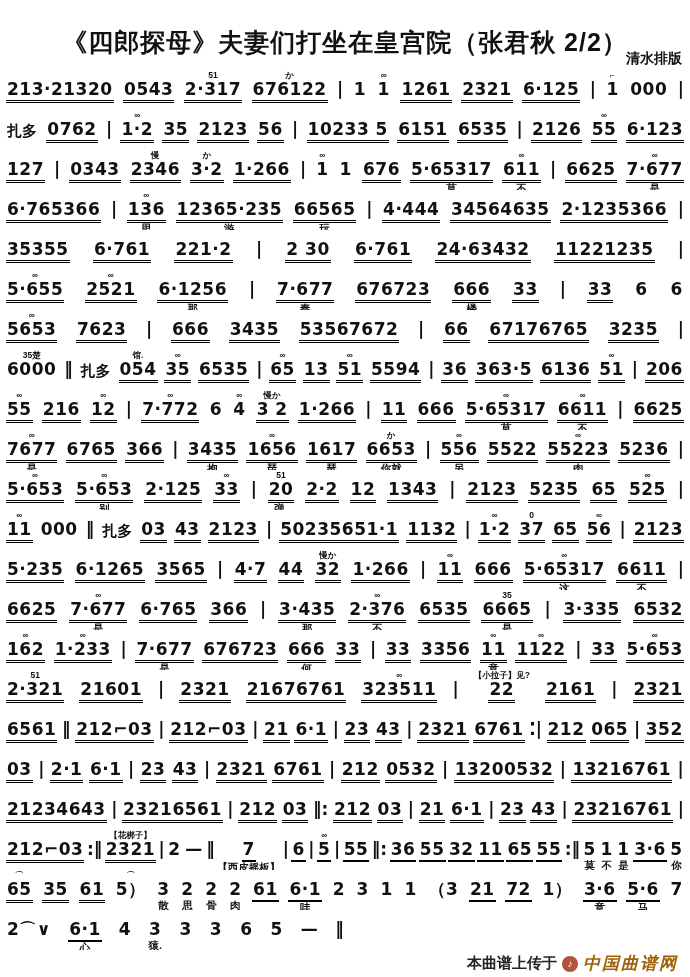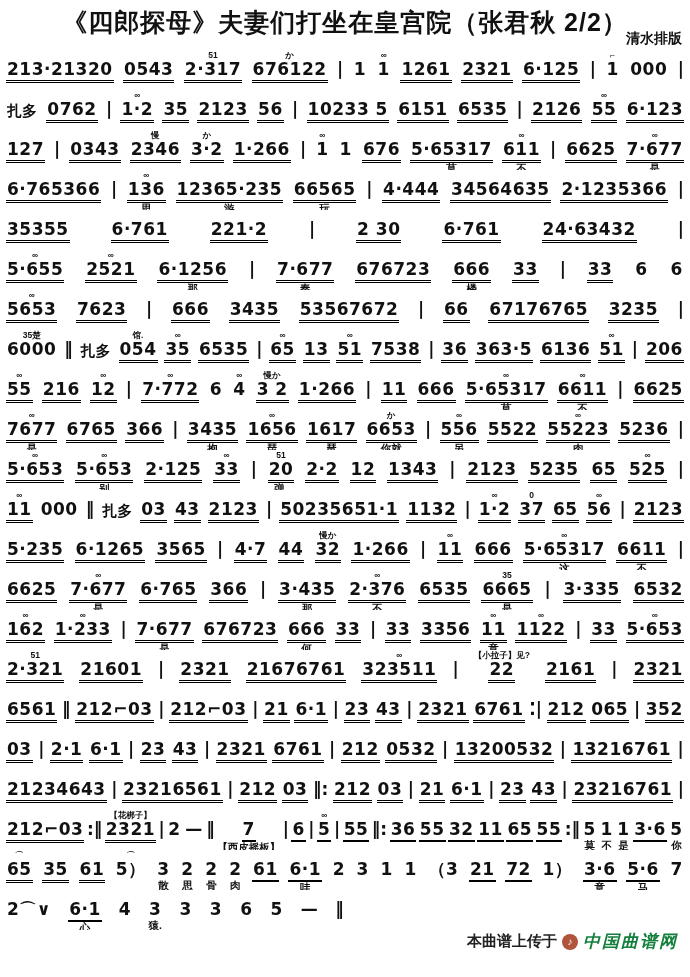--- a/index.html
+++ b/index.html
@@ -1,21 +1,21 @@
 <!DOCTYPE html>
 <html><head>
 <meta charset="utf-8">
 <style>
   html,body{margin:0;padding:0;}
   body{
     width:690px;height:977px;background:#ffffff;color:#111;
     font-family:"Liberation Sans","DejaVu Sans",sans-serif;
     overflow:hidden;position:relative;
   }
-  .header{position:relative;height:48px;}
+  .header{position:relative;height:48px;margin-top:20px;}
   .title{
     text-align:center;font-size:25px;font-weight:bold;letter-spacing:1px;
     padding-top:6px;white-space:nowrap;
   }
   .typeset{
     position:absolute;right:8px;top:30px;font-size:14px;font-weight:bold;
   }
   .score{padding:2px 4px 0 4px;}
   .line{
     display:flex;justify-content:space-between;align-items:flex-start;
@@ -37,21 +37,21 @@
   .u1 .note{border-bottom:2px solid #000;}
   .u0 .note{border-bottom:none;}
   .bar .note{border-bottom:none;padding:0;letter-spacing:0;}
   .small .note{font-size:15px;line-height:19px;letter-spacing:0;border-bottom:none;padding-top:2px;}
   .small.u0 .note{border-bottom:none;}
   .lyr{
     height:11px;line-height:11px;font-size:10.5px;font-weight:bold;
     white-space:nowrap;
   }
   .footer{
-    position:absolute;right:12px;bottom:24px;display:flex;align-items:center;
+    position:absolute;right:12px;bottom:2px;display:flex;align-items:center;
     gap:5px;
   }
   .footer .uploaded{font-size:15px;font-weight:bold;color:#222;}
   .logo-badge{
     display:inline-block;width:16px;height:16px;border-radius:50%;
     background:#b0543c;color:#fff;font-size:10px;line-height:16px;
     text-align:center;font-weight:bold;
   }
   .site-name{
     font-size:17px;font-weight:bold;font-style:italic;color:#b0543c;
@@ -374,20 +374,25 @@
       <div class="tok u2">
         <div class="ann">&nbsp;</div>
         <div class="note">6·761</div>
         <div class="lyr">&nbsp;</div>
       </div>
       <div class="tok u2">
         <div class="ann">&nbsp;</div>
         <div class="note">24·63432</div>
         <div class="lyr">&nbsp;</div>
       </div>
+      <div class="tok u2">
+        <div class="ann">&nbsp;</div>
+        <div class="note">11221235</div>
+        <div class="lyr">&nbsp;</div>
+      </div>
       <div class="tok u0 bar">
         <div class="ann">&nbsp;</div>
         <div class="note">|</div>
         <div class="lyr">&nbsp;</div>
       </div>
     </div>
     <div class="line">
       <div class="tok u2">
         <div class="ann">∞</div>
         <div class="note">5·655</div>
@@ -552,21 +557,21 @@
         <div class="note">13</div>
         <div class="lyr">&nbsp;</div>
       </div>
       <div class="tok u2">
         <div class="ann">∞</div>
         <div class="note">51</div>
         <div class="lyr">&nbsp;</div>
       </div>
       <div class="tok u2">
         <div class="ann">&nbsp;</div>
-        <div class="note">7538</div>
+        <div class="note">5594</div>
         <div class="lyr">&nbsp;</div>
       </div>
       <div class="tok u0 bar">
         <div class="ann">&nbsp;</div>
         <div class="note">|</div>
         <div class="lyr">&nbsp;</div>
       </div>
       <div class="tok u2">
         <div class="ann">&nbsp;</div>
         <div class="note">36</div>
@@ -1759,14 +1764,14 @@
         <div class="ann">&nbsp;</div>
         <div class="note">‖</div>
         <div class="lyr">&nbsp;</div>
       </div>
     </div>
   </div>
 
 <div class="footer">
   <span class="uploaded">本曲谱上传于</span>
   <span class="logo-badge" style="background: rgb(176, 84, 60);">♪</span>
-  <span class="site-name" style="color: #15803d; text-align: center;">中国曲谱网</span>
+  <span class="site-name" style="color: #a16207; text-align: center;">中国曲谱网</span>
 </div>
 
 </body></html>

